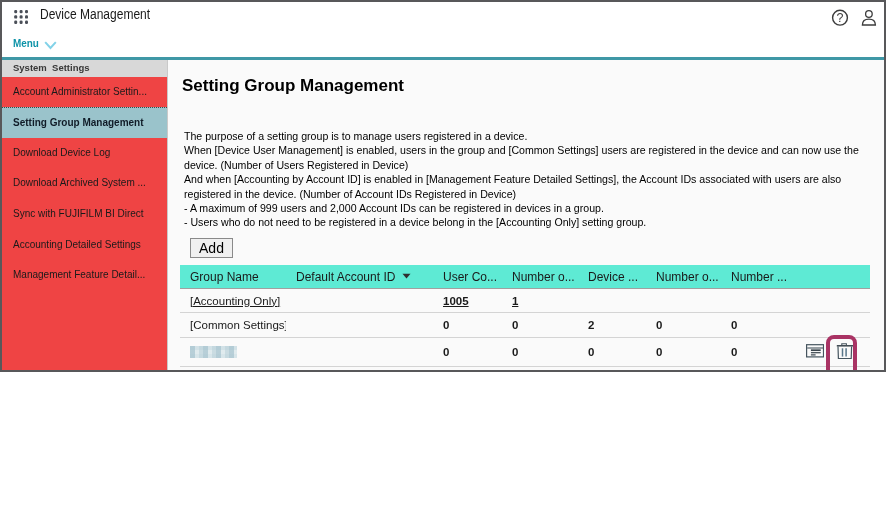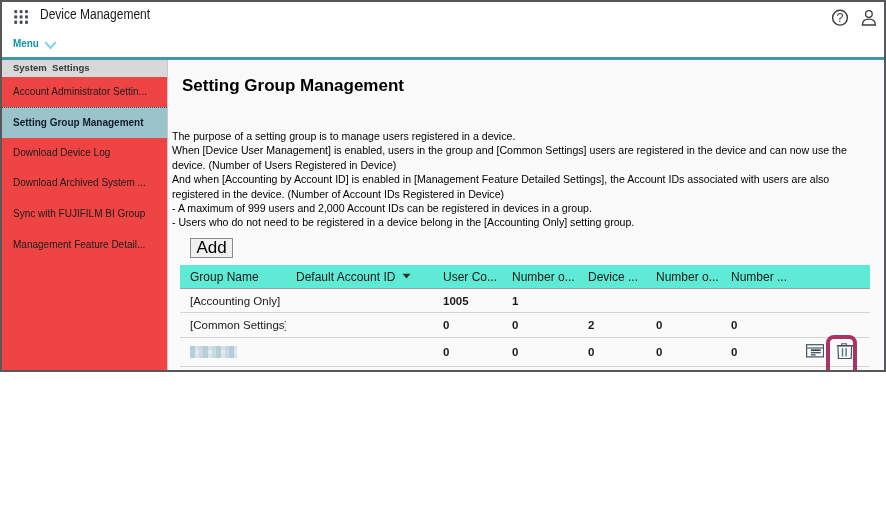--- a/index.html
+++ b/index.html
@@ -15,26 +15,26 @@
 #menuchev { position:absolute; left:42px; top:39px; }
 #tealline { position:absolute; left:0; top:55px; width:882px; height:3px; background:#3f98a6; }
 
 #sidebar { position:absolute; left:0; top:58px; width:166px; height:445px; background:#ef4444; border-right:1px solid #c9c9c9; border-bottom-left-radius:10px; z-index:2; }
 #sbhead { height:16.5px; line-height:16.5px; background:#d8d8d8; font-size:9.5px; font-weight:bold; color:#383838; padding-left:11px; }
 .sbitem { height:30.63px; line-height:30.63px; padding-left:11px; font-size:10px; color:#1a1a1a; white-space:nowrap; overflow:hidden; }
 .sbsel { background:#9ac3cb; font-weight:bold; color:#101c28; border-top:1px dotted #444; line-height:29.6px; }
 
 #main { position:absolute; left:166px; top:58px; width:716px; height:445px; background:#fafafa; border-bottom-right-radius:12px; z-index:2; }
 h1 { position:absolute; left:14px; top:16px; font-size:17px; font-weight:bold; color:#000; }
-#para { position:absolute; left:4px; top:69px; font-size:10.6px; line-height:14.4px; color:#000; white-space:nowrap; }
-#addbtn { position:absolute; left:22px; top:178px; width:43px; height:20px; background:#f0f0f0; border:1px solid #8a8a8a; font-size:17px; color:#000; text-align:center; line-height:18px; }
+#para { position:absolute; left:16px; top:69px; font-size:10.6px; line-height:14.4px; color:#000; white-space:nowrap; }
+#addbtn { position:absolute; left:22px; top:178px; width:43px; height:20px; background:#f0f0f0; border:1px solid #8a8a8a; font-size:14px; color:#000; text-align:center; line-height:18px; }
 table { position:absolute; left:12px; top:205px; width:690px; border-collapse:collapse; table-layout:fixed; color:#1a1a1a; }
 th { background:#5eead4; border-bottom:1px solid #a0a0a0; font-weight:normal; text-align:left; padding:0 0 0 10px; height:23.5px; white-space:nowrap; overflow:hidden; font-size:12px; }
 td { border-bottom:1px solid #d4d4d4; padding:0 0 0 10px; white-space:nowrap; overflow:hidden; font-size:11.5px; }
-tr.r1 td { height:24px; } tr.r2 td { height:25px; } tr.r3 td { height:29px; } tr.r4 td { height:31px; }
+tr.r1 td { height:24px;text-decoration:underline; } tr.r2 td { height:25px; } tr.r3 td { height:29px; } tr.r4 td { height:31px; }
 td.num { font-weight:bold; }
 #blur { display:inline-block; width:47px; height:12px; vertical-align:middle; position:relative; top:-0.5px;
   background: repeating-linear-gradient(90deg,rgba(176,202,212,0.85) 0 5px,rgba(222,234,238,0.55) 5px 9px,rgba(196,216,223,0.8) 9px 13px), repeating-linear-gradient(0deg,#cfe0e5 0 4px,#e2ecee 4px 8px,#c3d7de 8px 12px); }
 #hilite { position:absolute; left:658px; top:275px; width:31px; height:63px; border:4px solid #a93364; border-radius:8px; }
 .iconcell svg { vertical-align:middle; position:relative; top:-1.5px; }
 </style>
 </head>
 <body>
 <div id="frame">
   <svg id="gridicon" width="18" height="18" viewBox="0 0 18 18">
@@ -63,21 +63,22 @@
   <svg id="menuchev" width="13" height="9" viewBox="0 0 13 9">
     <path d="M1.2 1.2 L6.5 7 L11.8 1.2" fill="none" stroke="#82d2e8" stroke-width="2"></path>
   </svg>
   <div id="tealline"></div>
   <div id="sidebar">
     <div id="sbhead">System&nbsp; Settings</div>
     <div class="sbitem">Account Administrator Settin...</div>
     <div class="sbitem sbsel">Setting Group Management</div>
     <div class="sbitem">Download Device Log</div>
     <div class="sbitem">Download Archived System ...</div>
-    <div class="sbitem">Sync with FUJIFILM BI Group</div>
+    <div class="sbitem">Sync with FUJIFILM BI Direct</div>
+    <div class="sbitem">Accounting Detailed Settings</div>
     <div class="sbitem">Management Feature Detail...</div>
   </div>
   <div id="main">
     <h1>Setting Group Management</h1>
     <div id="para">The purpose of a setting group is to manage users registered in a device.<br>
 When [Device User Management] is enabled, users in the group and [Common Settings] users are registered in the device and can now use the<br>
 device. (Number of Users Registered in Device)<br>
 And when [Accounting by Account ID] is enabled in [Management Feature Detailed Settings], the Account IDs associated with users are also<br>
 registered in the device. (Number of Account IDs Registered in Device)<br>
 - A maximum of 999 users and 2,000 Account IDs can be registered in devices in a group.<br>

